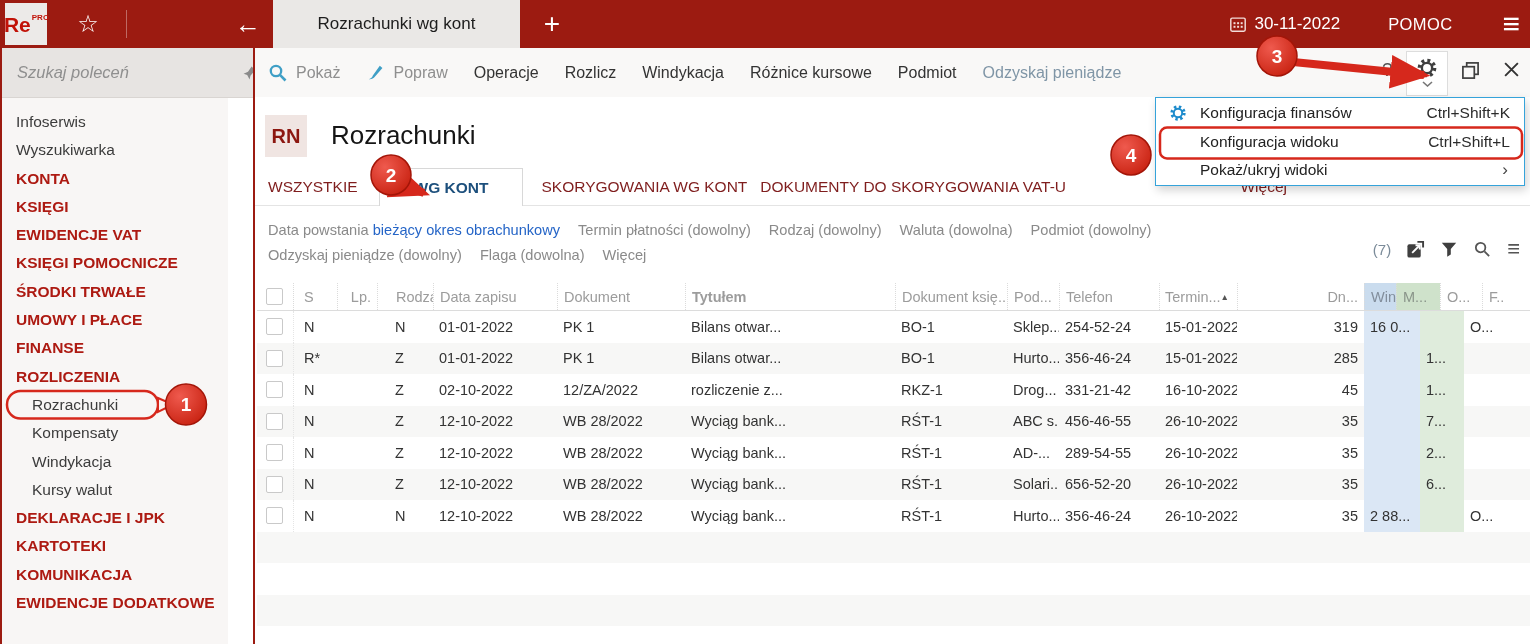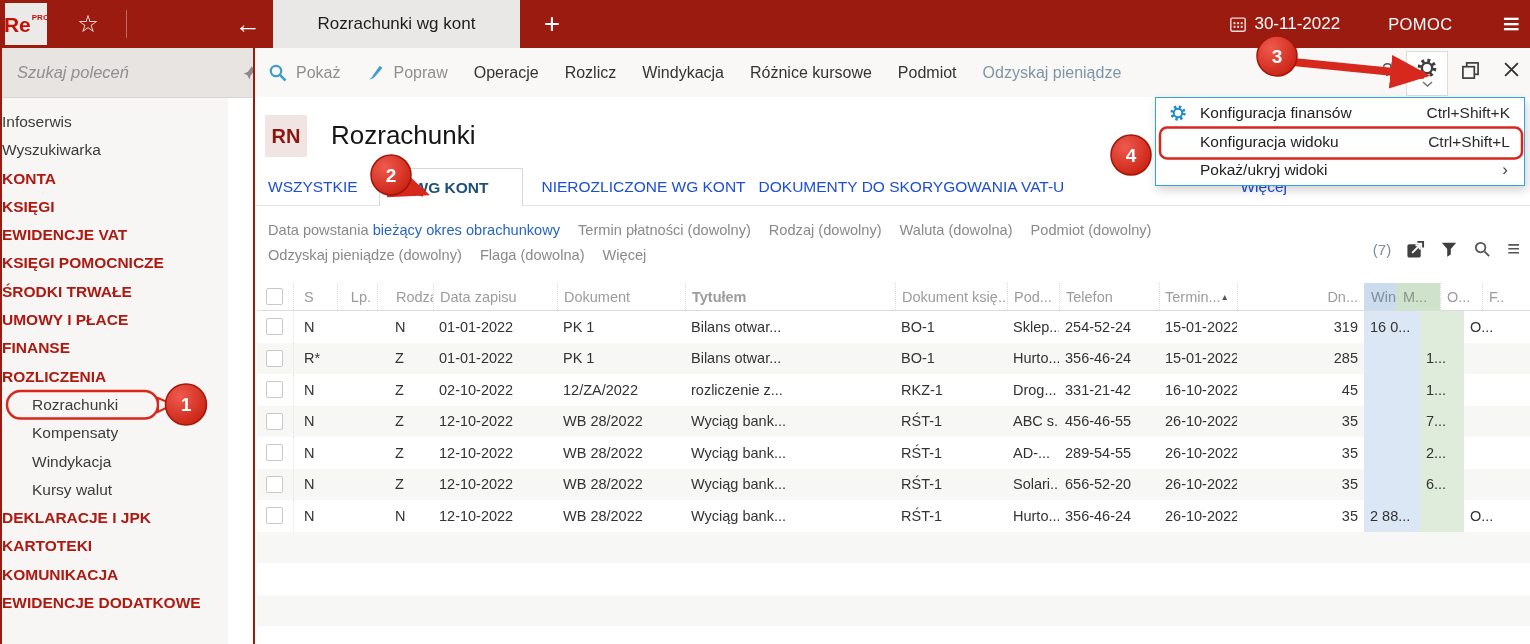--- a/index.html
+++ b/index.html
@@ -30,21 +30,21 @@
   .sidebar{position:absolute;left:0;top:48px;width:228px;height:596px;background:#f8f6f5;}
   .side-edge-l{position:absolute;left:0;top:48px;width:2px;height:596px;background:#9c1b11;}
   .side-edge-r{position:absolute;left:253px;top:48px;width:2px;height:596px;background:#9c1b11;}
   .search-row{position:absolute;left:2px;top:0;width:251px;height:49px;background:#e7e4e2;
               border-bottom:1px solid #d9d5d2;display:flex;align-items:center;}
   .search-row input{flex:1;border:none;background:transparent;outline:none;margin-left:13px;
                     font-family:"Liberation Sans",sans-serif;font-style:italic;font-size:16.5px;color:#8f8f8f;}
   .search-row input::placeholder{color:#8f8f8f;font-style:italic;}
   .pin{margin-right:12px;display:flex;}
   .side-items{position:absolute;left:2px;top:60px;right:2px;}
-  .side-item{height:28.3px;line-height:28.3px;font-size:15.5px;color:#3c3c3c;
+  .side-item{height:28.3px;line-height:28.3px;font-size:15.5px;padding-left:14px;color:#3c3c3c;
              white-space:nowrap;cursor:pointer;}
   .side-item.section{color:#ad1a12;font-weight:bold;}
   .side-item.sub{padding-left:30px;}
 
   
   .main{position:absolute;left:255px;top:48px;width:1275px;height:596px;background:#fff;}
   .toolbar{position:absolute;left:0;top:0;width:1275px;height:49px;background:#f9f8f7;
            display:flex;align-items:center;padding-left:13px;box-sizing:border-box;}
   .tool-btn{display:inline-flex;align-items:center;gap:8px;margin-right:26px;font-size:16px;color:#333;
             white-space:nowrap;cursor:pointer;}
@@ -58,21 +58,21 @@
   .gear-btn .chev{margin-top:2px;display:flex;}
   .restore-btn{position:absolute;left:1206px;top:13px;color:#3f3f3f;cursor:pointer;display:flex;}
   .close-btn{position:absolute;left:1248px;top:13px;color:#333;cursor:pointer;display:flex;}
 
   .module-badge{position:absolute;left:10px;top:67px;width:42px;height:42px;background:#f0e5e2;
                 display:flex;align-items:center;justify-content:center;color:#8c1710;font-weight:bold;font-size:20px;}
   .page-title{position:absolute;left:76px;top:72px;font-size:26px;color:#151515;}
 
   .tabs{position:absolute;left:0;top:120px;width:1275px;height:38px;display:flex;align-items:flex-end;
         padding-left:13px;box-sizing:border-box;border-bottom:1px solid #e4e4e4;}
-  .tab{font-size:15.5px;color:#1d4ed8;padding-bottom:9px;white-space:nowrap;cursor:pointer;}
+  .tab{font-size:15.5px;color:#7f1d1d;padding-bottom:9px;white-space:nowrap;cursor:pointer;}
   .tab:nth-child(1){margin-right:21px;}
   .tab:nth-child(3){margin-left:18px;}
   .tab:nth-child(4){margin-left:13px;}
   .tab:nth-child(5){margin-left:auto;margin-right:243px;}
   .tab.active{background:#fff;border:1px solid #d8d8d8;border-bottom:none;color:#1c4f7c;font-weight:bold;
               height:37px;display:flex;align-items:center;padding:0 34px 0 34px;position:relative;bottom:-1px;}
 
   .filters{position:absolute;left:13px;top:170px;font-size:14.6px;color:#8a8a8a;line-height:25px;}
   .filters .f-item{margin-right:18px;cursor:pointer;white-space:nowrap;}
   .filters .f-val{color:#2565c7;}
@@ -247,21 +247,21 @@
           <path d="M2 2 L14 14 M14 2 L2 14" stroke="currentColor" stroke-width="1.8"></path>
         </svg>
     </span>
 
     <div class="module-badge">RN</div>
     <h1 class="page-title" style="margin:0;font-weight:normal;">Rozrachunki</h1>
 
     <div class="tabs" id="tabs">
         <div class="tab">WSZYSTKIE</div>
         <div class="tab active">WG KONT</div>
-        <div class="tab">NIEROZLICZONE WG KONT</div>
+        <div class="tab">SKORYGOWANIA WG KONT</div>
         <div class="tab">DOKUMENTY DO SKORYGOWANIA VAT-U</div>
         <div class="tab">Więcej</div>
       </div>
 
     <div class="filters">
       <div id="filter-row1"><span class="f-item"><span class="f-label">Data powstania </span><span class="f-val">bieżący okres obrachunkowy</span></span><span class="f-item"><span class="f-label">Termin płatności (dowolny)</span></span><span class="f-item"><span class="f-label">Rodzaj (dowolny)</span></span><span class="f-item"><span class="f-label">Waluta (dowolna)</span></span><span class="f-item"><span class="f-label">Podmiot (dowolny)</span></span></div>
       <div id="filter-row2"><span class="f-item"><span class="f-label">Odzyskaj pieniądze (dowolny)</span></span><span class="f-item"><span class="f-label">Flaga (dowolna)</span></span><span class="f-item"><span class="f-label">Więcej</span></span></div>
     </div>
 
     <div class="filter-tools">

